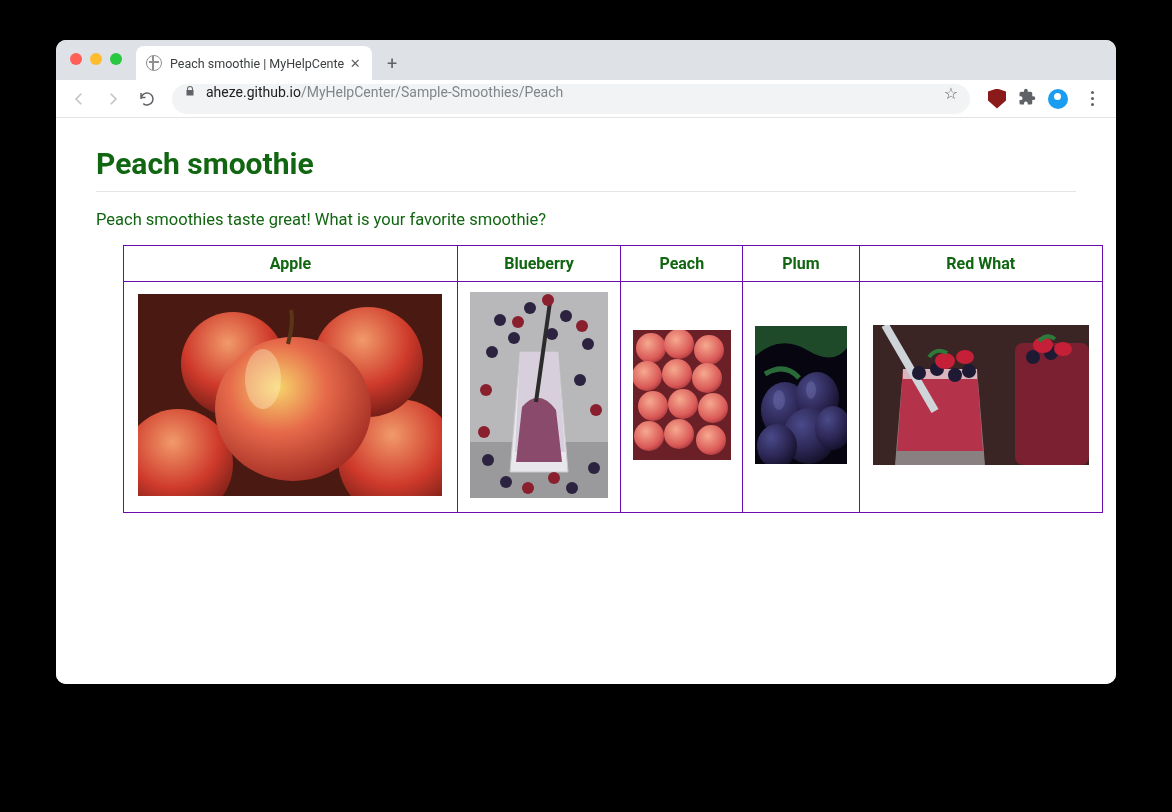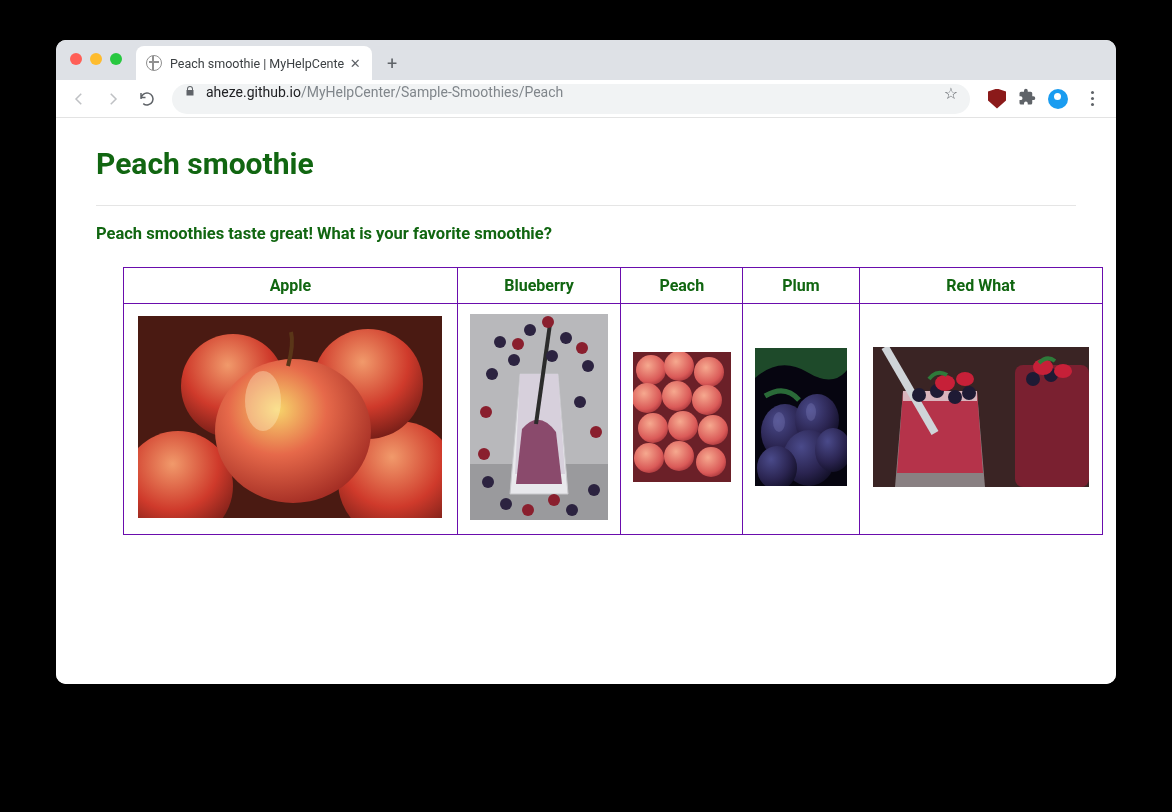--- a/index.html
+++ b/index.html
@@ -211,29 +211,28 @@
   .page {
     flex: 1;
     overflow: auto;
     padding: 28px 40px;
     background: #fff;
   }
   .page h1 {
     color: #116611;
     font-size: 30px;
     font-weight: 700;
-    padding-bottom: 24px;
+    padding-bottom: 10px;
     border-bottom: 1px solid #e5e5e5;
     margin-bottom: 18px;
   }
   .page .subtitle {
     color: #116611;
     font-size: 16.5px;
-    margin-bottom: 24px;
-    font-weight: bold;
+    margin-bottom: 16px;
   }
   table.smoothies {
     border-collapse: collapse;
     width: 100%;
     table-layout: auto;
     margin-left: 27px;
   }
   table.smoothies th, table.smoothies td {
     border: 1px solid #6a0dad;
     text-align: center;

